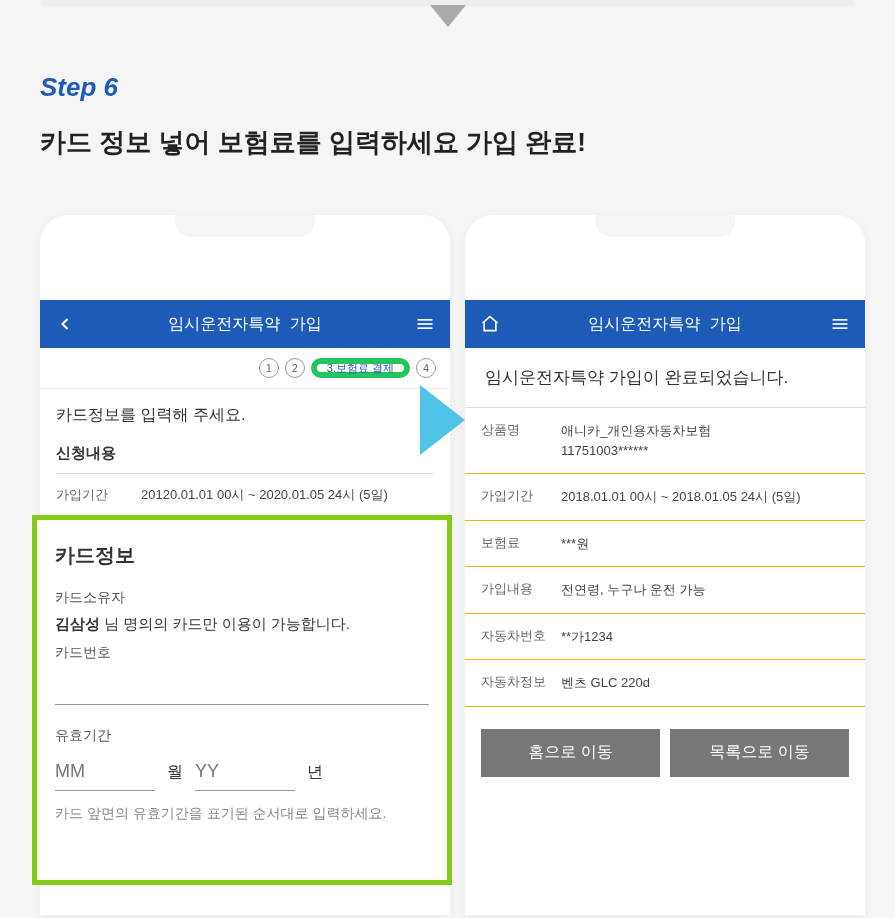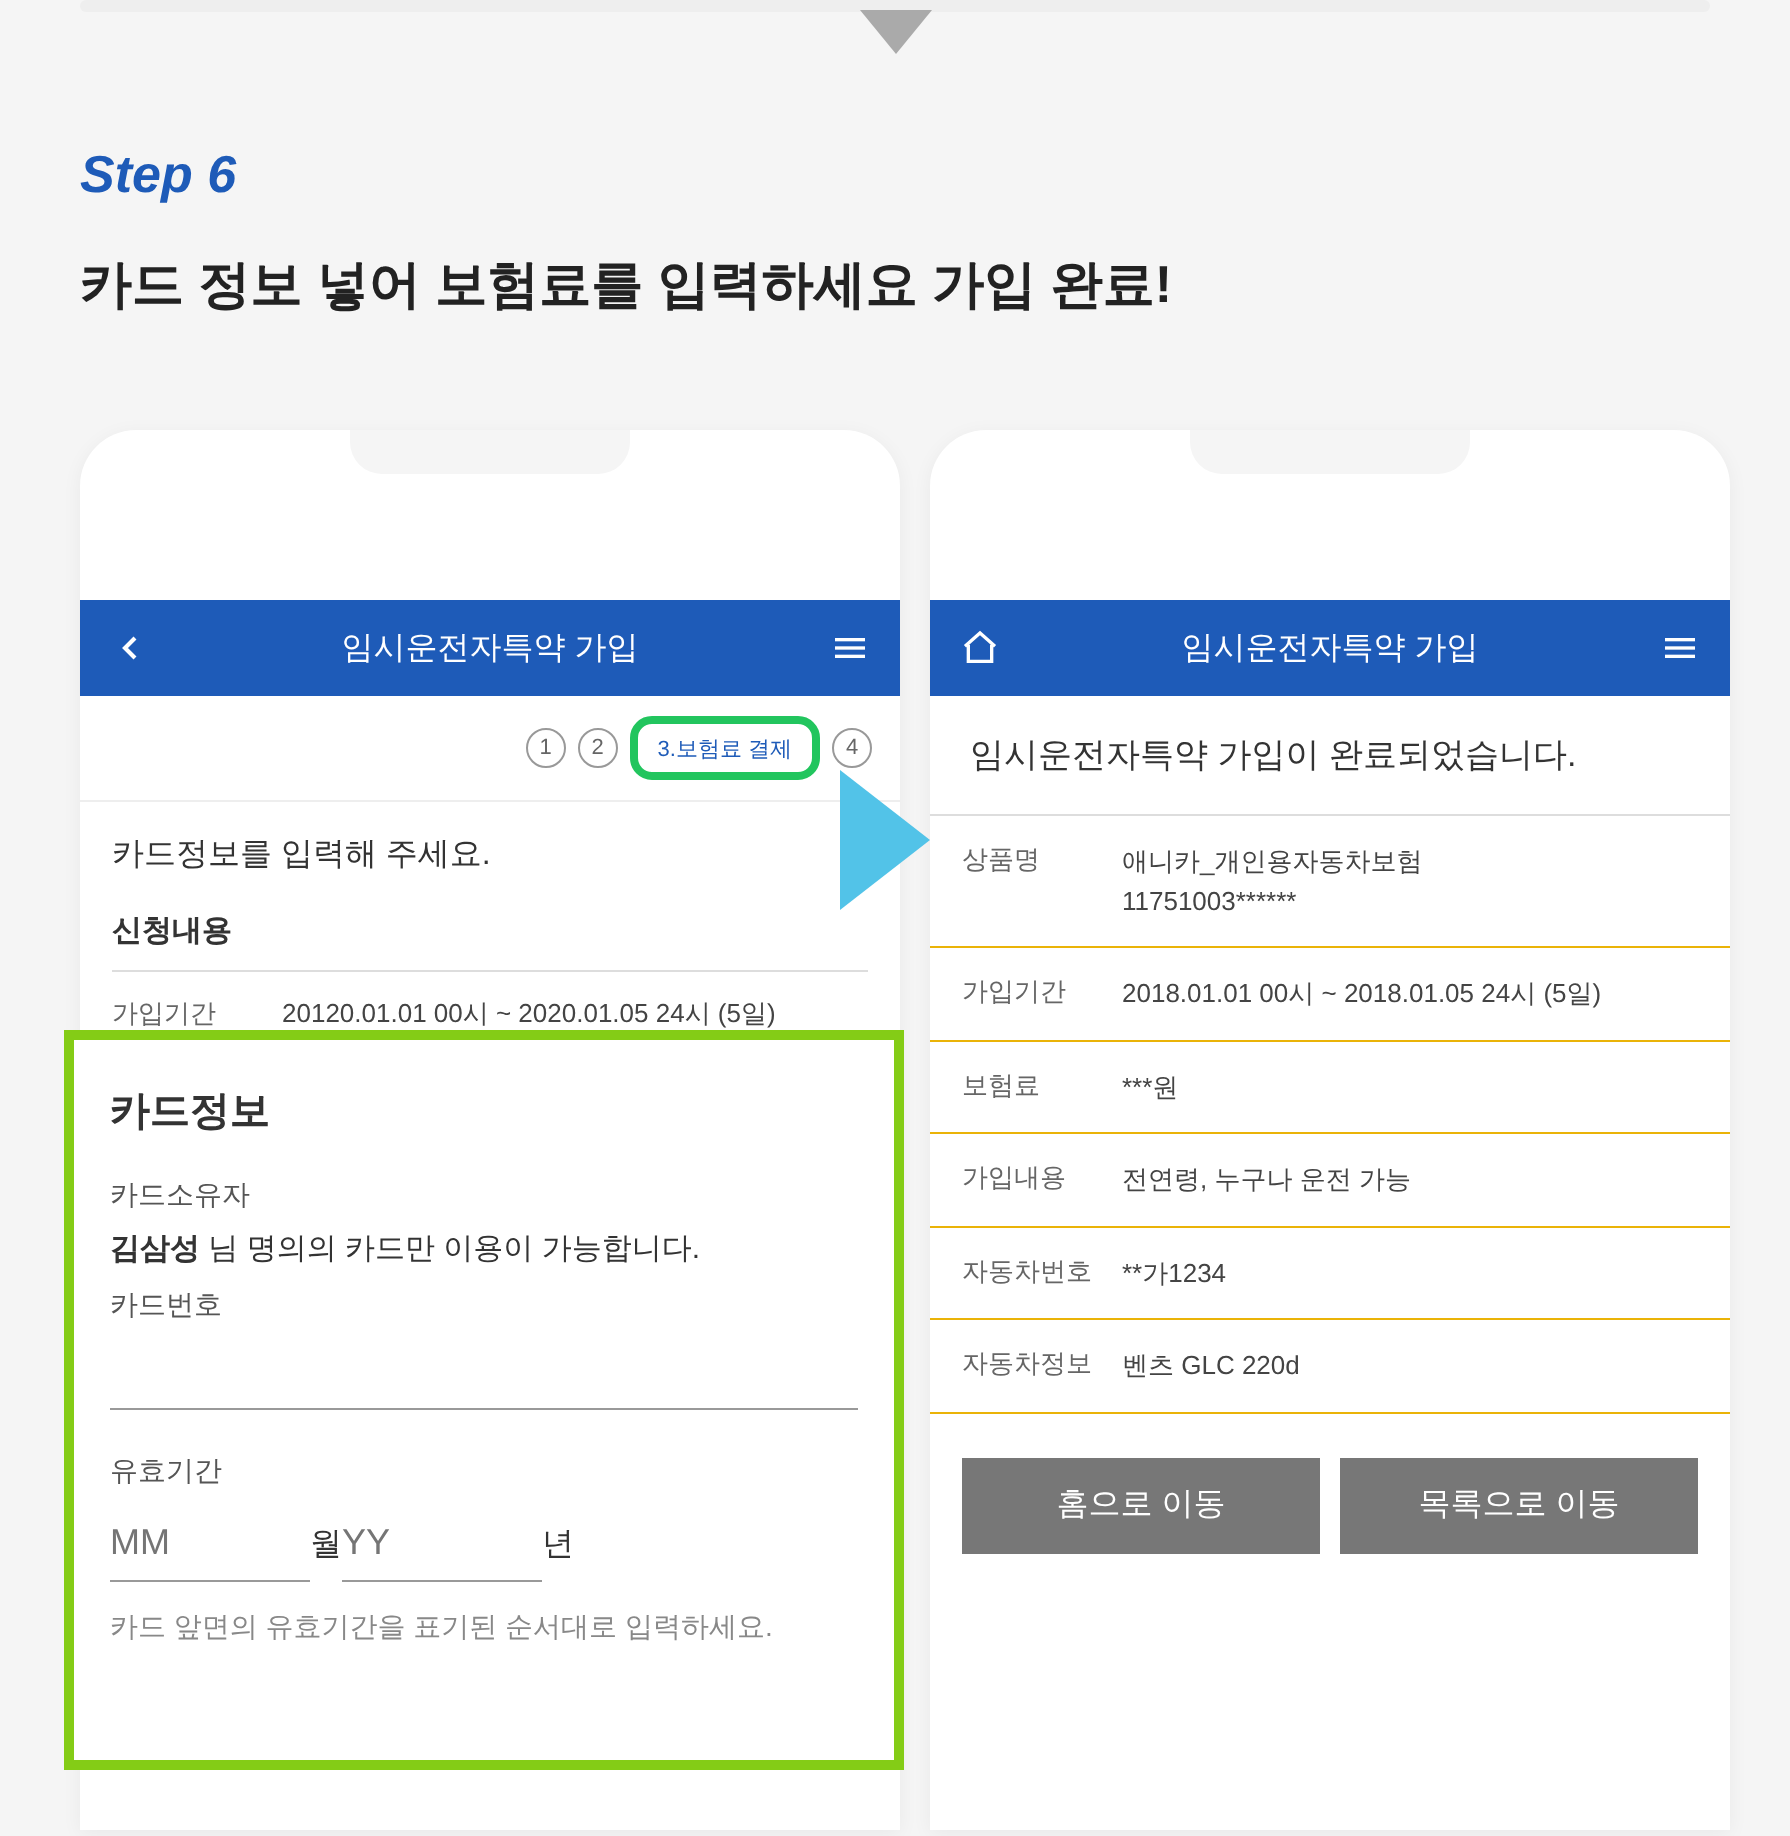--- a/index.html
+++ b/index.html
@@ -91,20 +91,21 @@
       padding: 0 14px;
       position: relative;
     }
     .app-header .title {
       position: absolute;
       left: 0;
       right: 0;
       text-align: center;
       font-size: 16px;
       font-weight: 500;
+      font-family: Liberation Mono, monospace;
     }
     .back-icon, .home-icon, .menu-icon {
       width: 22px;
       height: 22px;
       display: flex;
       align-items: center;
       justify-content: center;
       z-index: 2;
     }
     .back-icon svg, .home-icon svg, .menu-icon svg {
@@ -124,23 +125,23 @@
       height: 20px;
       border: 1px solid #999;
       border-radius: 50%;
       display: flex;
       align-items: center;
       justify-content: center;
       font-size: 11px;
       color: #666;
     }
     .step-pill {
-      height: 32px;
+      height: 20px;
       padding: 0 10px;
-      border: 4px solid #22c55e;
+      border: 6px solid #22c55e;
       border-radius: 11px;
       display: flex;
       align-items: center;
       font-size: 11px;
       color: #1e5bb8;
     }
     .content {
       padding: 16px;
     }
     .instruction {
@@ -209,20 +210,21 @@
       border-bottom: 1px solid #999;
       padding: 8px 0;
       font-size: 16px;
       outline: none;
       background: transparent;
       color: #333;
     }
     .exp-row {
       display: flex;
       align-items: flex-end;
+      gap: 12px;
       margin-top: 6px;
     }
     .exp-input {
       width: 100px;
       border: none;
       border-bottom: 1px solid #999;
       padding: 8px 0;
       font-size: 18px;
       outline: none;
       background: transparent;

